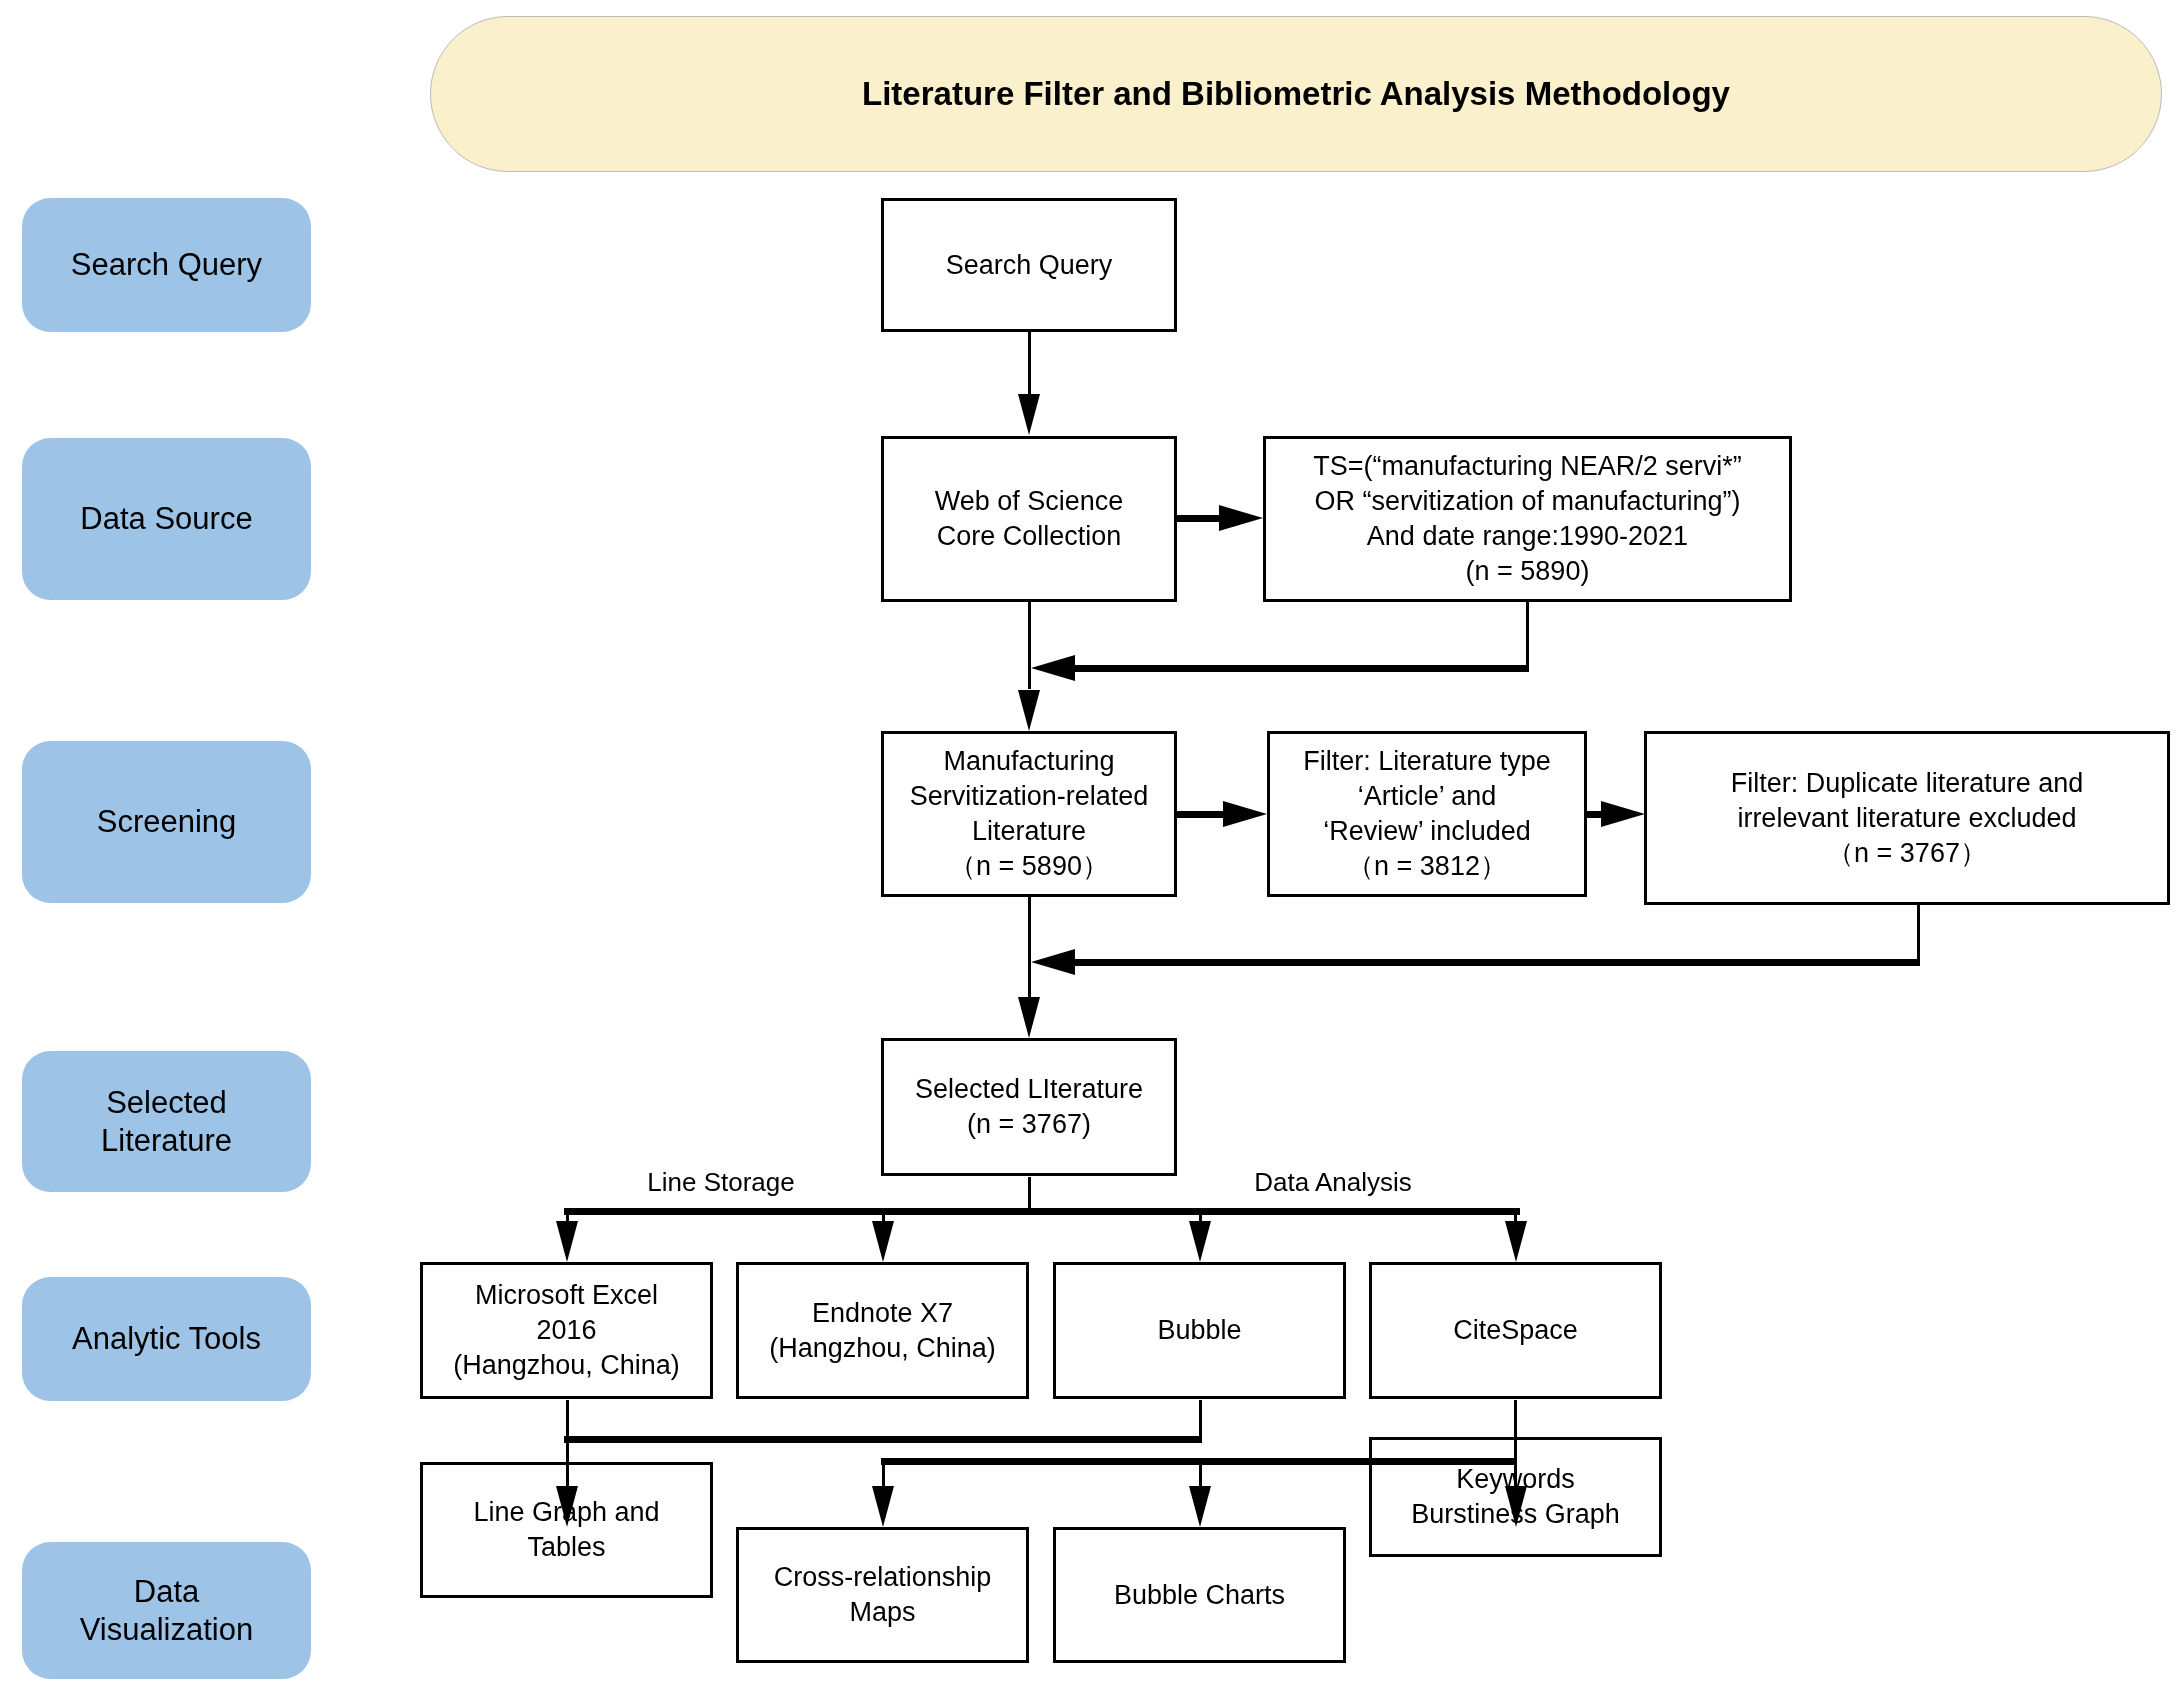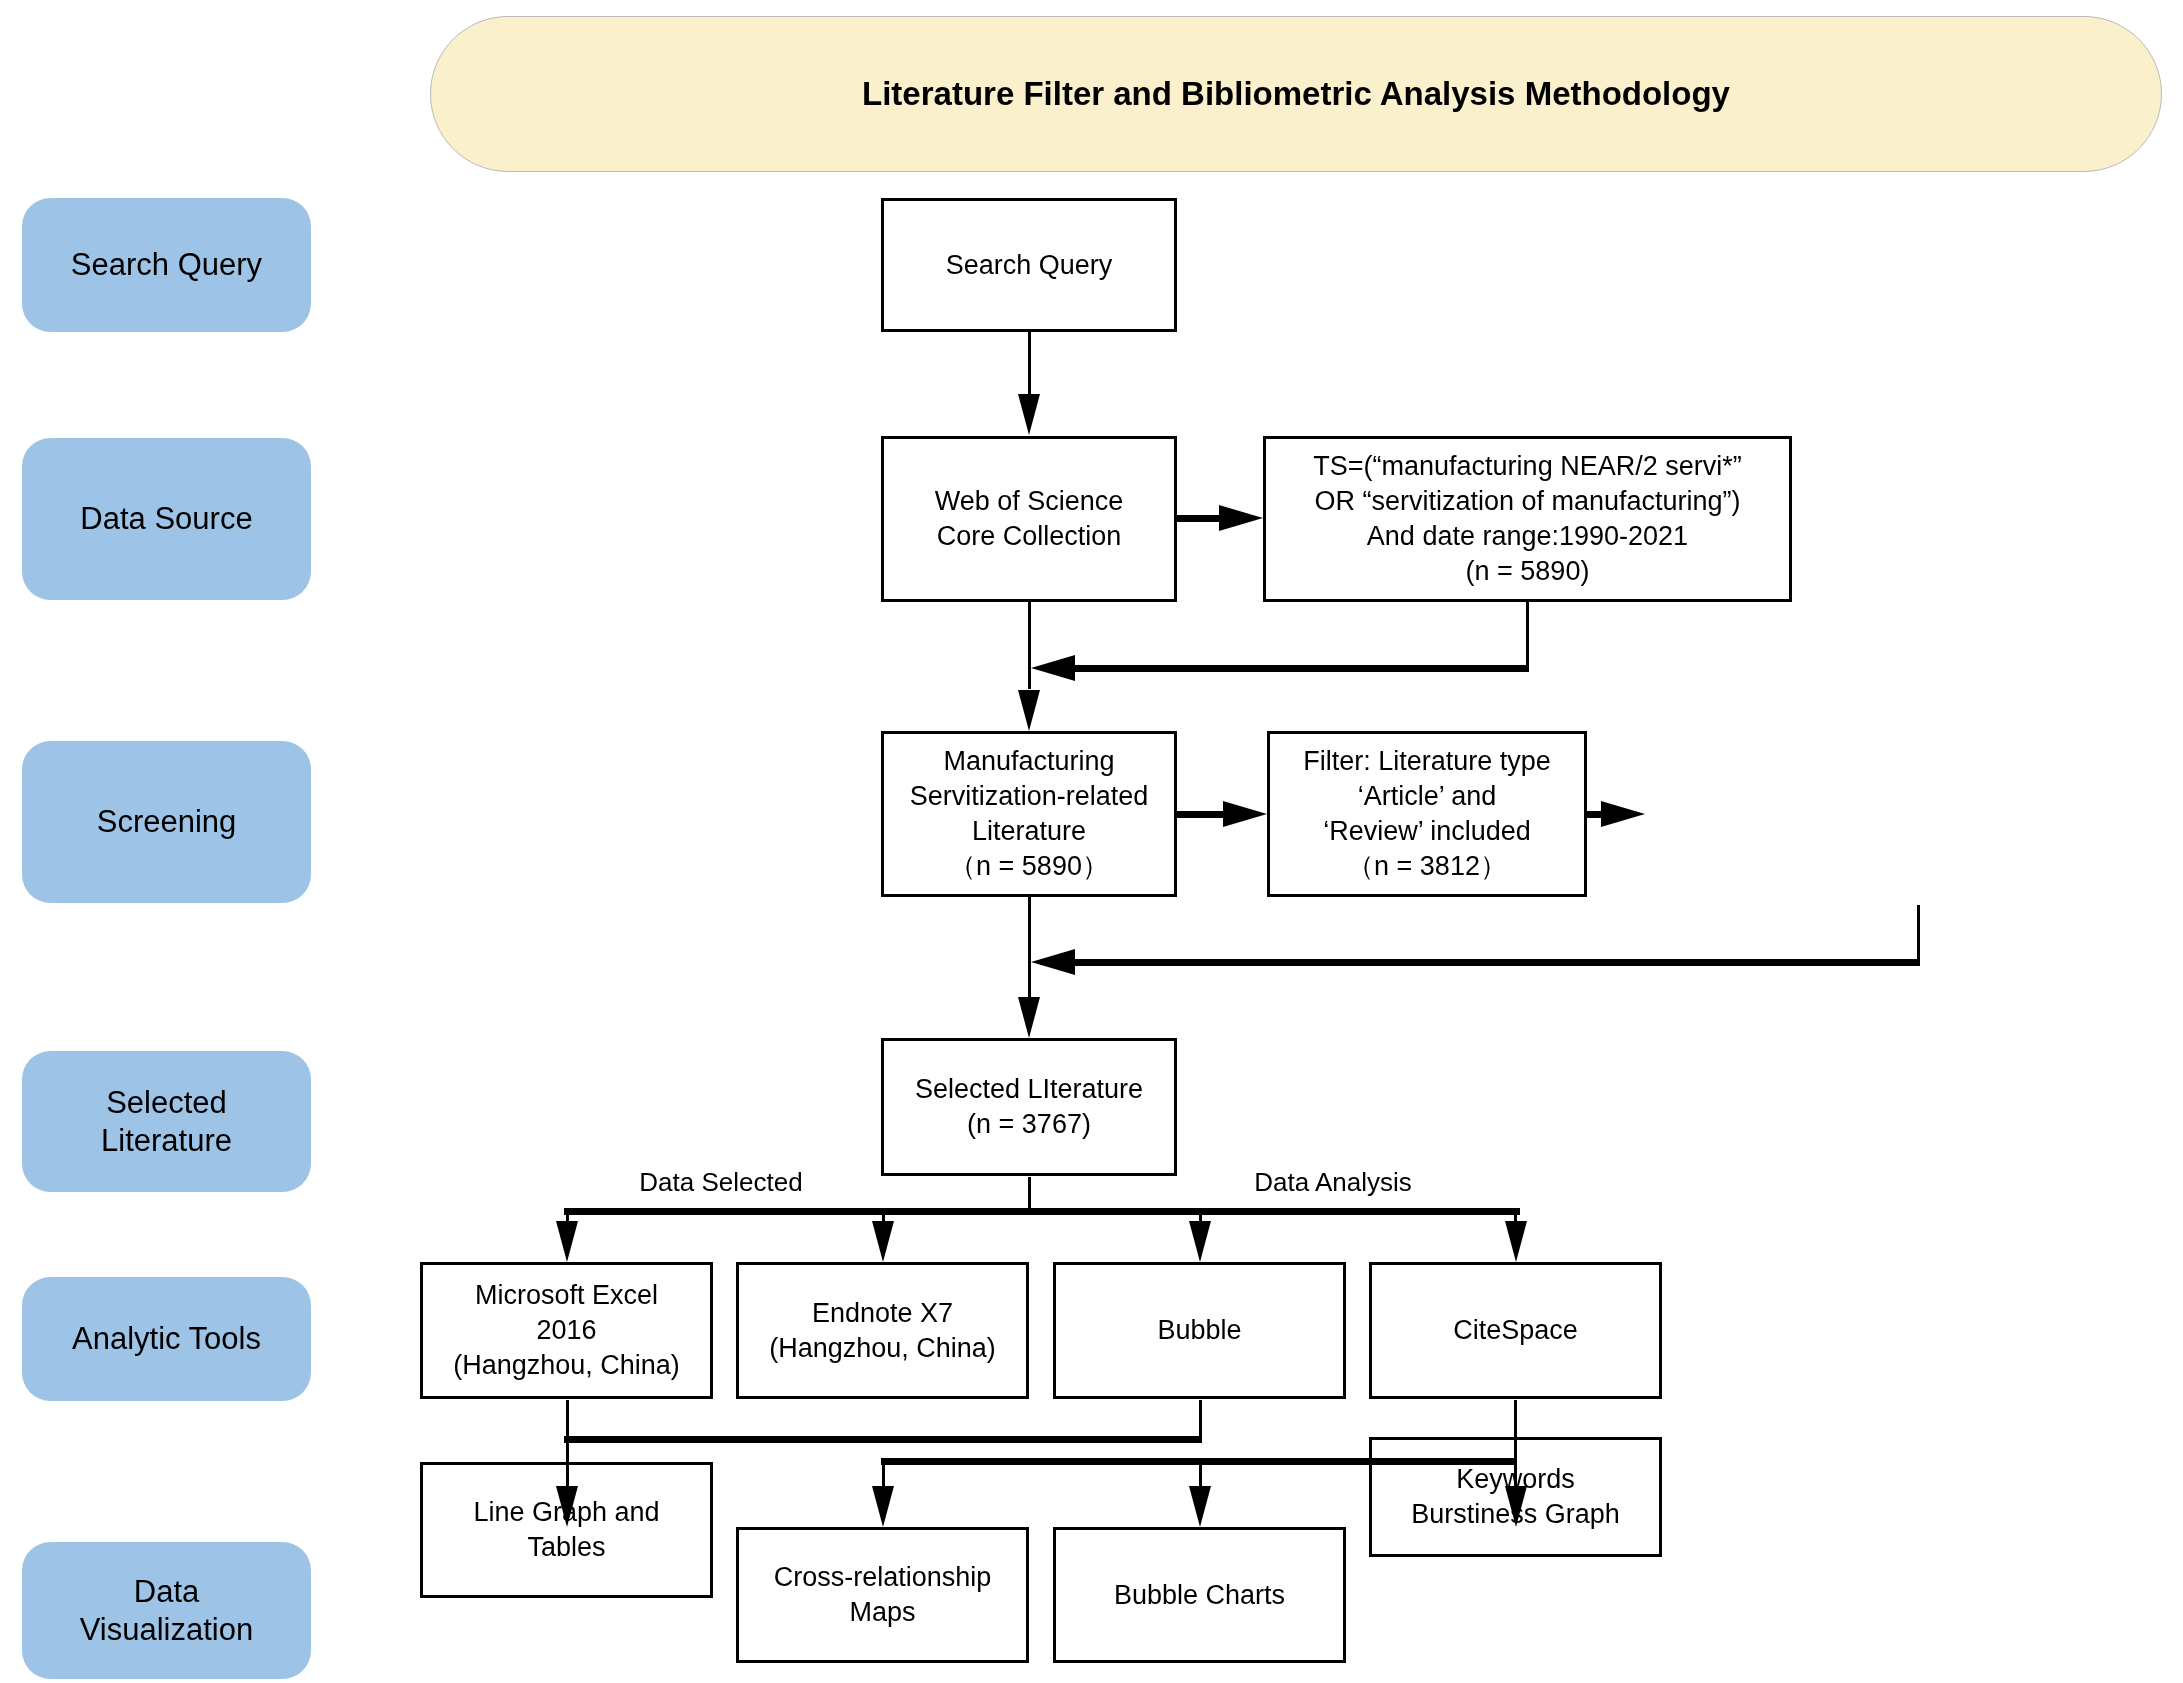--- a/index.html
+++ b/index.html
@@ -105,24 +105,27 @@
 And date range:1990-2021
 (n = 5890)</span></div>
   <div class="fbox" style="left:881px;top:731px;width:296px;height:166px"><span>Manufacturing
 Servitization-related
 Literature
 （n = 5890）</span></div>
   <div class="fbox" style="left:1267px;top:731px;width:320px;height:166px"><span>Filter: Literature type
 ‘Article’ and
 ‘Review’ included
 （n = 3812）</span></div>
+  <div class="fbox" style="left:1644px;top:731px;width:526px;height:174px"><span>Filter: Duplicate literature and
+irrelevant literature excluded
+（n = 3767）</span></div>
   <div class="fbox" style="left:881px;top:1038px;width:296px;height:138px"><span>Selected LIterature
 (n = 3767)</span></div>
 
-  <div class="branch-label" style="left:586px;top:1167px;width:270px">Data Selected</div>
+  <div class="branch-label" style="left:586px;top:1167px;width:270px">Line Storage</div>
   <div class="branch-label" style="left:1198px;top:1167px;width:270px">Data Analysis</div>
 
   <div class="fbox" style="left:420px;top:1262px;width:293px;height:137px"><span>Microsoft Excel
 2016
 (Hangzhou, China)</span></div>
   <div class="fbox" style="left:736px;top:1262px;width:293px;height:137px"><span>Endnote X7
 (Hangzhou, China)</span></div>
   <div class="fbox" style="left:1053px;top:1262px;width:293px;height:137px"><span>Bubble</span></div>
   <div class="fbox" style="left:1369px;top:1262px;width:293px;height:137px"><span>CiteSpace</span></div>
 

